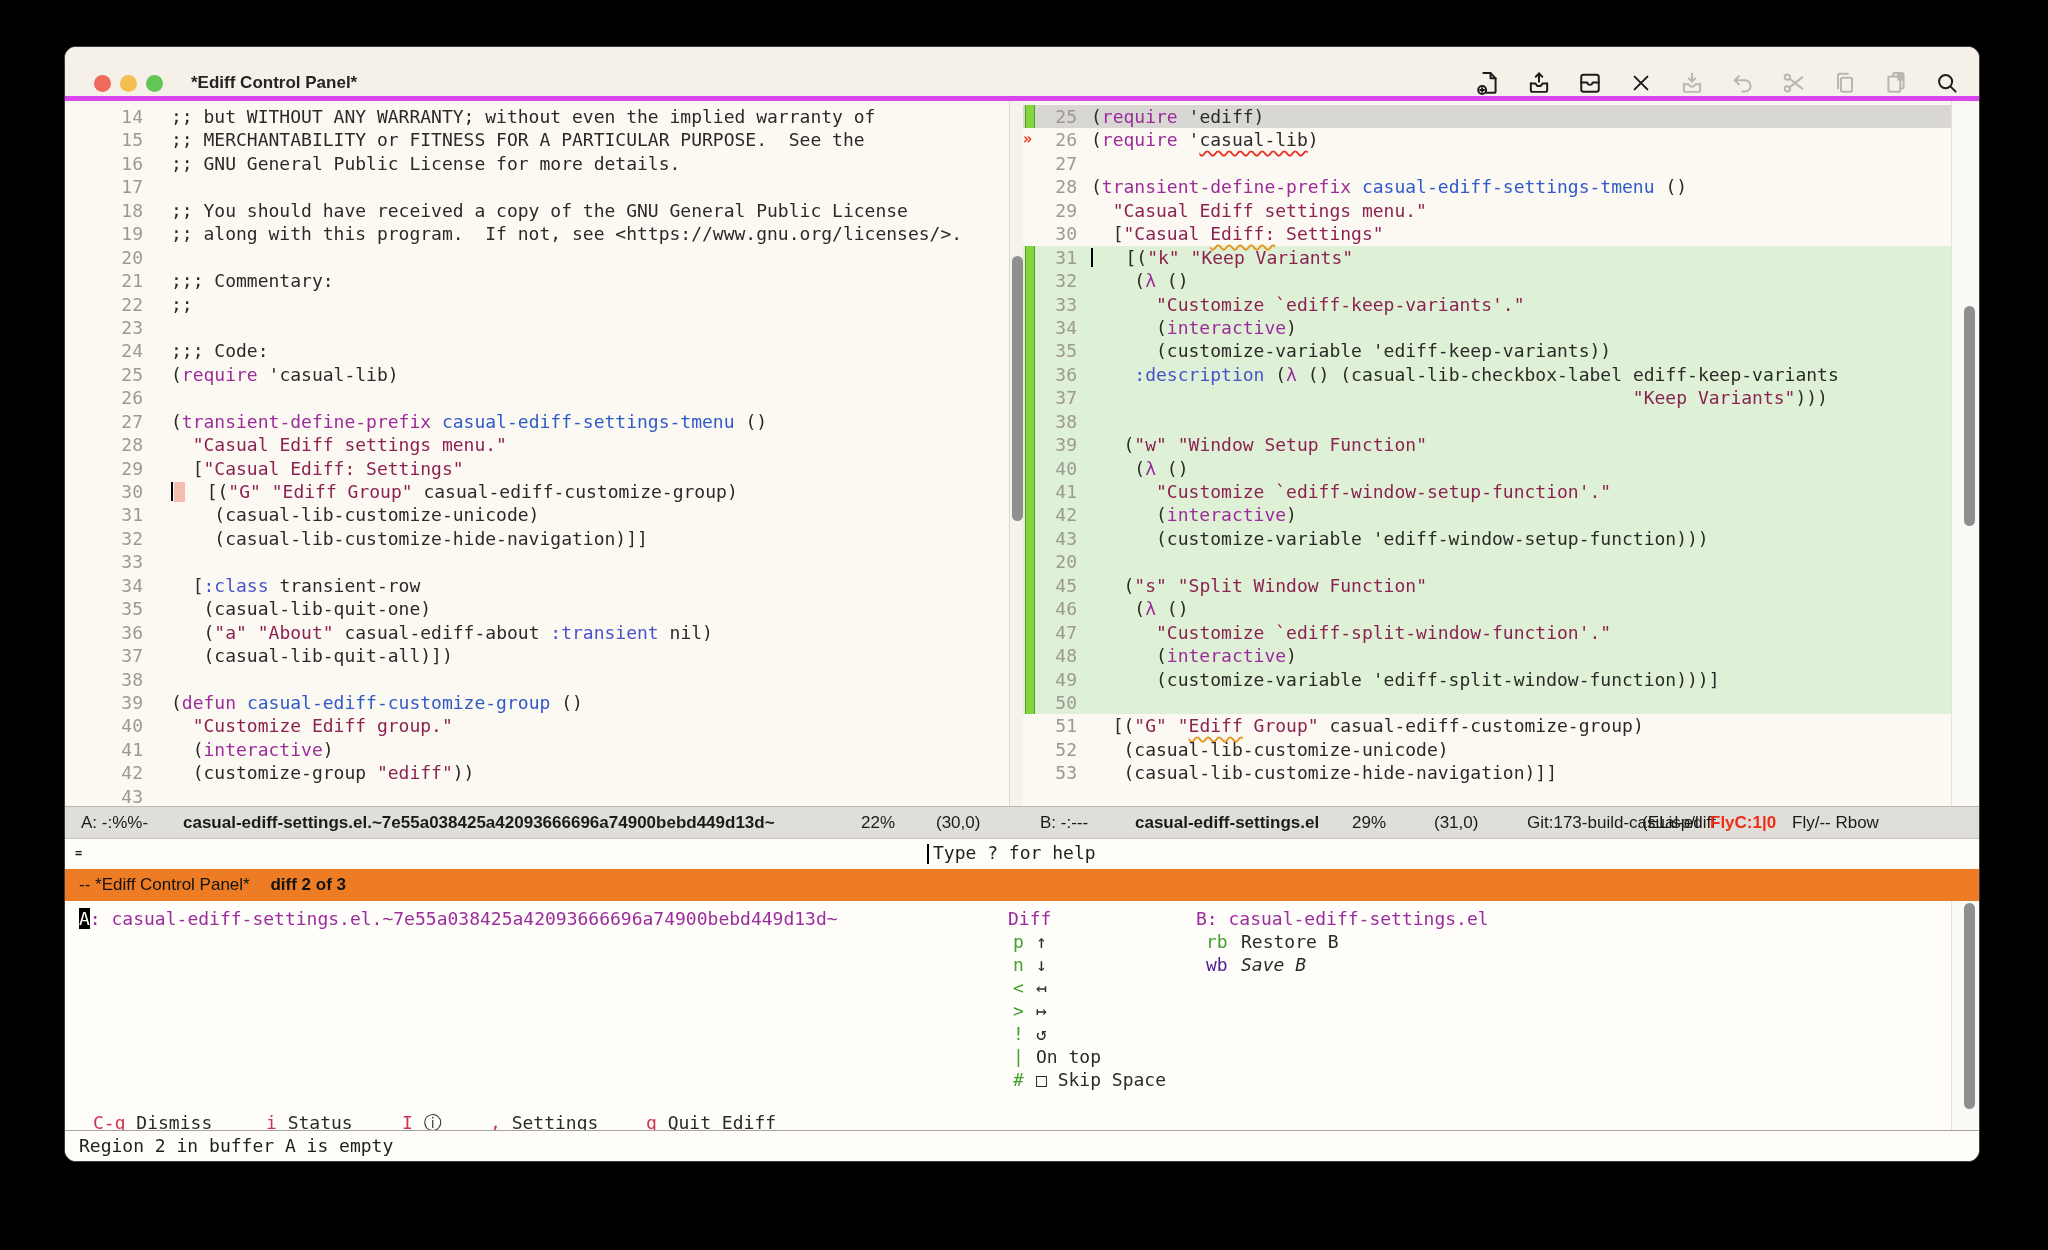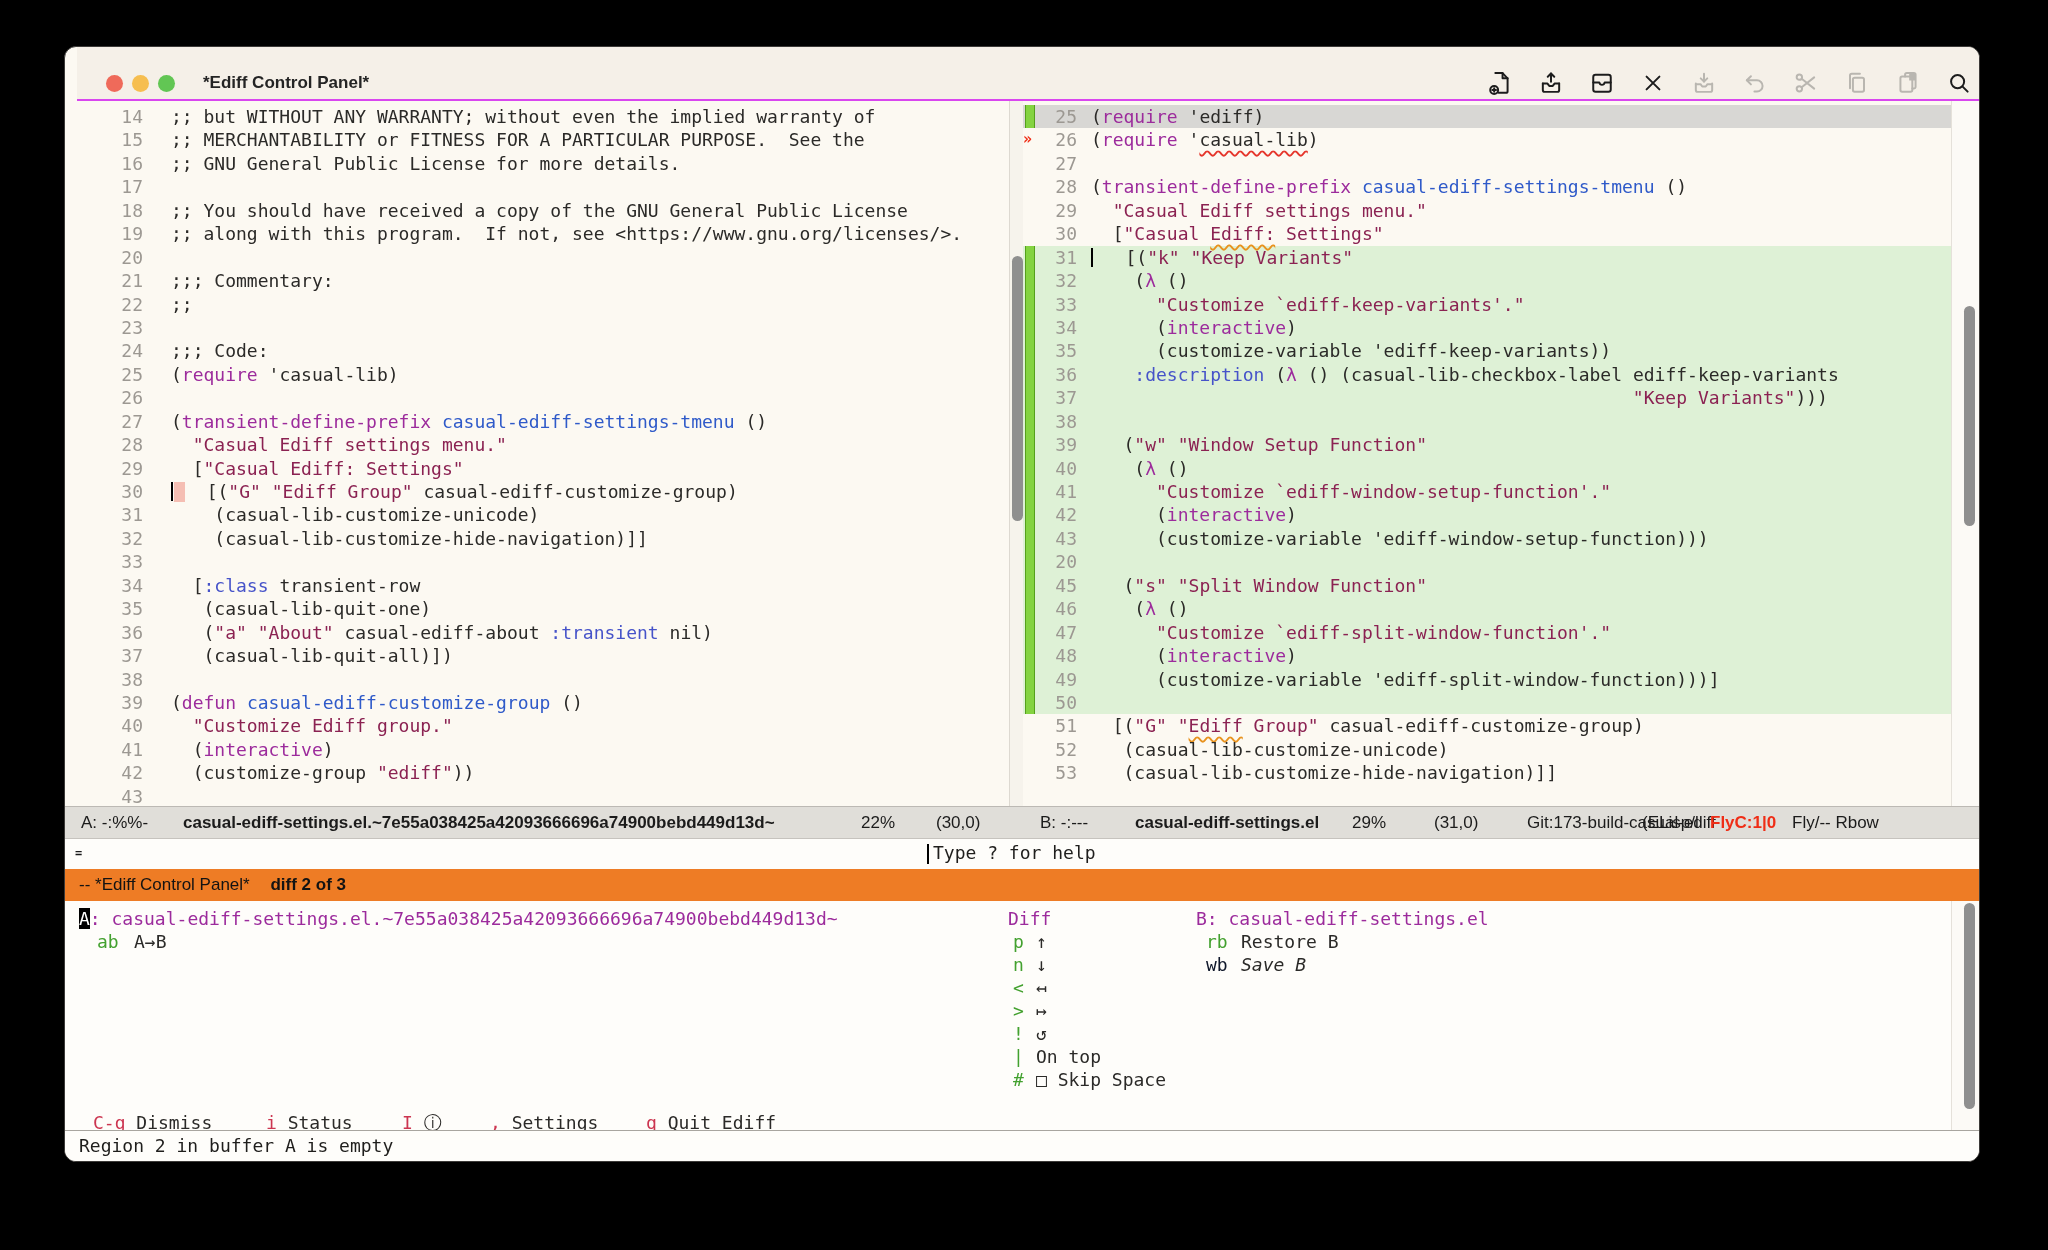--- a/index.html
+++ b/index.html
@@ -2,21 +2,21 @@
 <html style="--orange: #ee7c25; --diff-green: #def1d6; --gray-band: #d8d7d4; --fringe-green: #84d341; --kw-purple: #9c2b9c; --fn-blue: #2f5ac9; --bi-blue: #4653c9; --str-maroon: #8b2252; --key-green: #43a12f; --key-red: #cc3550; --flyc-red: #ef2d16; --pink-region: #f5beb3;"><head>
 <meta charset="utf-8">
 <style>
   html,body{margin:0;padding:0;width:2048px;height:1250px;background:#000;overflow:hidden;}
   *{box-sizing:border-box;}
   .mono{font-family:"DejaVu Sans Mono",monospace;}
   .ui{font-family:"Liberation Sans",sans-serif;}
   #window{position:absolute;left:64px;top:46px;width:1916px;height:1116px;background:#fcf9f2;
     border-radius:12px;box-shadow:0 28px 70px rgba(0,0,0,.65);overflow:hidden;border:1px solid #3c3a38;}
   
-  #titlebar{position:absolute;left:12px;top:0;width:1916px;height:54px;background:#f5f0e8;border-bottom:2px solid #d946ef;}
+  #titlebar{position:absolute;left:0;top:0;width:1916px;height:54px;background:#f5f0e8;border-bottom:5px solid #d946ef;}
   .tlight{position:absolute;top:28px;width:17px;height:17px;border-radius:50%;}
   #tl-close{left:29px;background:#ef6a5a;}
   #tl-min{left:55px;background:#f6be50;}
   #tl-zoom{left:81px;background:#62c654;}
   #win-title{position:absolute;left:126px;top:26px;font-size:17px;font-weight:bold;color:#242424;}
   #toolbar{position:absolute;right:20px;top:22px;display:flex;gap:23px;}
   .tbtn{width:28px;height:28px;border:none;background:transparent;padding:0;color:#1c1c1c;cursor:pointer;}
   .tbtn.dis{color:#b9b6b0;}
   .tbtn svg{width:28px;height:28px;stroke:currentColor;fill:none;stroke-width:1.7;stroke-linecap:round;stroke-linejoin:round;}
   
@@ -63,21 +63,21 @@
   #ediff-header{position:absolute;left:0;top:822px;width:1916px;height:32px;background:var(--orange,#ee7c25);
     font-family:"Liberation Sans",sans-serif;font-size:17px;color:#131313;line-height:32px;}
   #ediff-header .hdr-title{margin-left:14px;}
   #ediff-header .hdr-diff{margin-left:16px;font-weight:bold;}
   
   #panel{position:absolute;left:0;top:854px;width:1916px;height:229px;background:#fefdfa;font-size:18px;}
   .prow{height:23px;line-height:23px;white-space:pre;}
   .kpurple{color:var(--kw-purple,#9c2b9c);}
   .kgreen{color:var(--key-green,#43a12f);}
   .kred{color:var(--key-red,#cc3550);}
-  .kdim{color:#0f172a;}
+  .kdim{color:#4c1d95;}
   .ldim{color:#87857f;font-style:italic;}
   .ablock{background:#000;color:#fff;}
   #col-a{position:absolute;left:14px;top:6px;}
   #col-a .arow{position:relative;height:23px;line-height:23px;}
   #col-a .akey{position:absolute;left:18px;}
   #col-a .alabel{position:absolute;left:55px;color:#2b2a28;}
   #col-diff{position:absolute;left:943px;top:6px;}
   .drow{position:relative;height:23px;line-height:23px;}
   .dkey{position:absolute;left:5px;}
   .dlabel{position:absolute;left:28px;color:#2b2a28;white-space:pre;}
@@ -247,24 +247,20 @@
   </div>
 
   <div id="ediff-header">
     <span class="hdr-title">-- *Ediff Control Panel*</span>
     <span class="hdr-diff">diff 2 of 3</span>
   </div>
 
   <div id="panel" class="mono">
     <div id="col-a">
       <div class="prow"><span class="ablock">A</span><span class="kpurple">: casual-ediff-settings.el.~7e55a038425a42093666696a74900bebd449d13d~</span></div>
-      <div class="arow">
-        <span class="akey kgreen">ab</span>
-        <span class="alabel">A→B</span>
-      </div>
     </div>
     <div id="col-diff">
       <div class="prow kpurple">Diff</div>
     <div class="drow">
           <span class="dkey kgreen">p</span>
           <span class="dlabel">↑</span>
         </div>
         <div class="drow">
           <span class="dkey kgreen">n</span>
           <span class="dlabel">↓</span>

